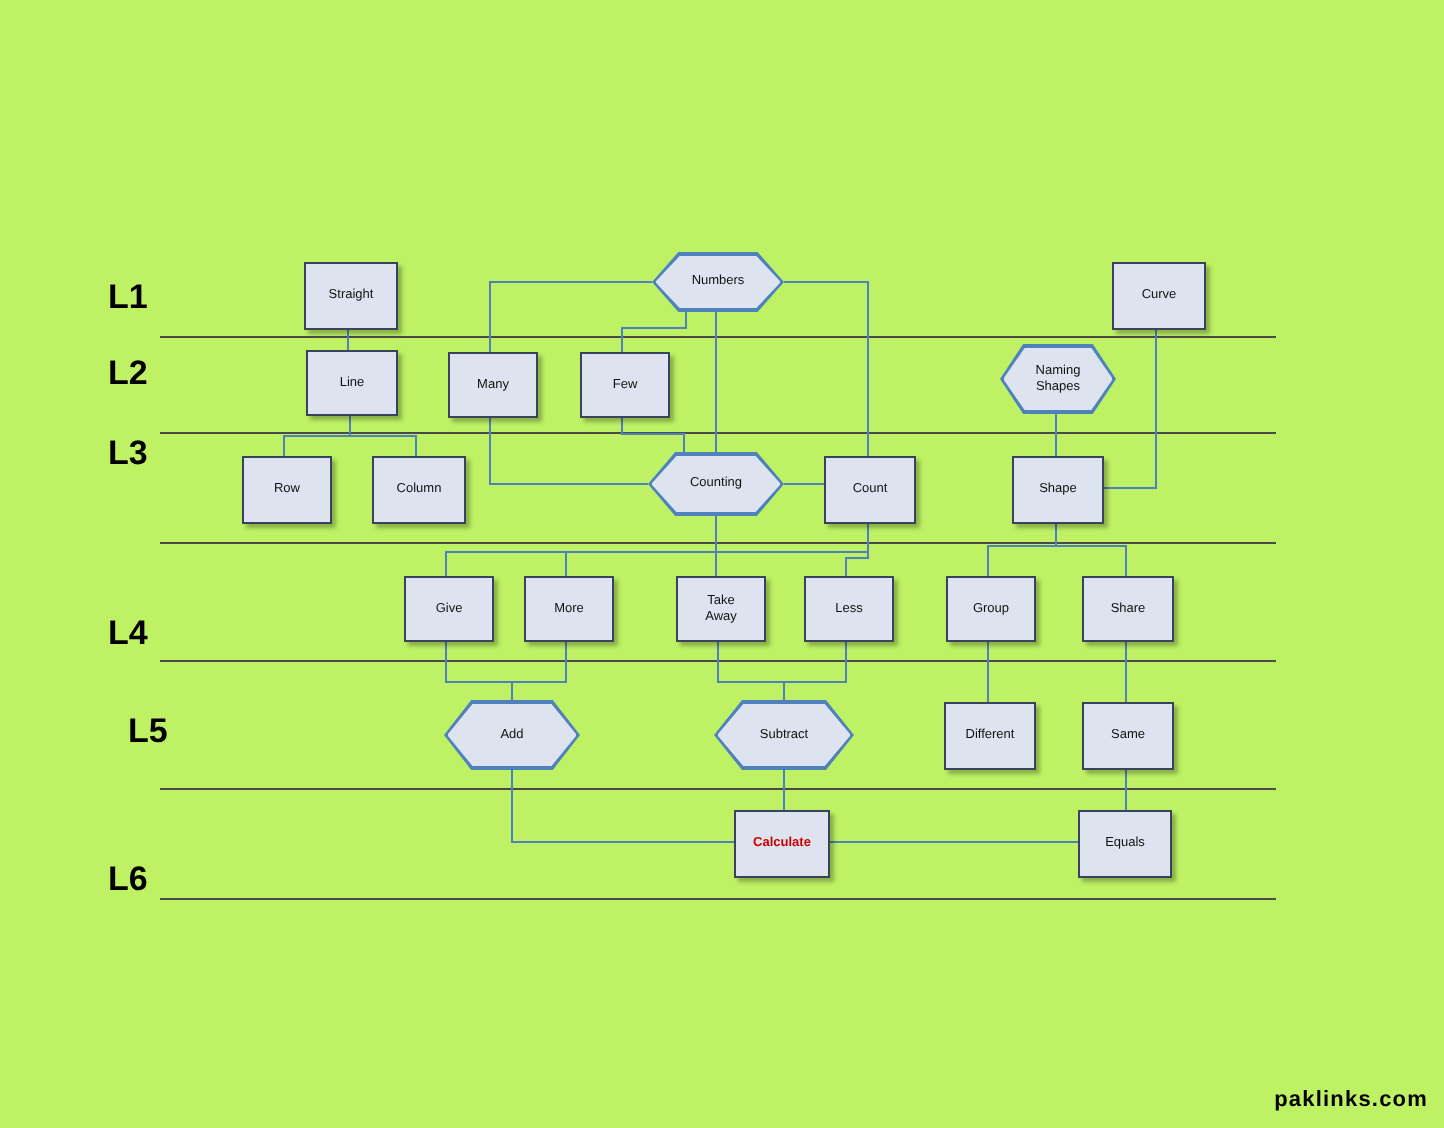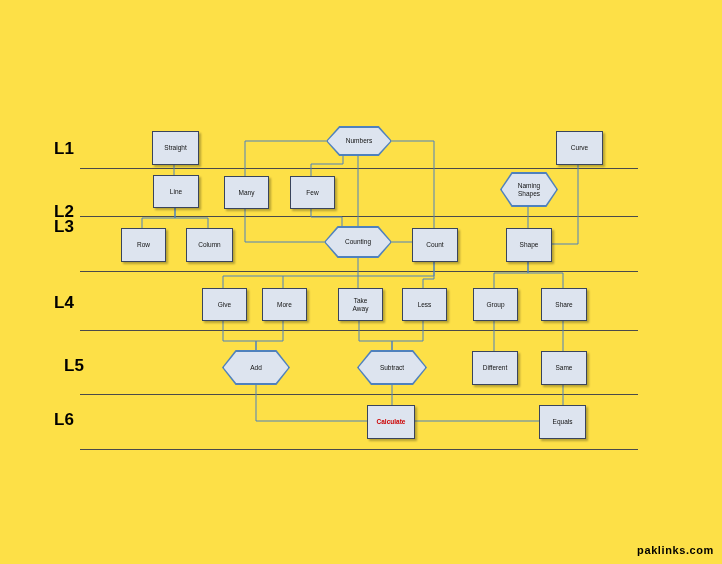--- a/index.html
+++ b/index.html
@@ -1,17 +1,17 @@
 <!DOCTYPE html>
 <html><head>
 <meta charset="utf-8">
 <style>
   html,body { margin:0; padding:0; background:#ffffff; }
   .canvas {
-    position:relative; width:722px; height:564px; background:#fde047;
+    position:relative; width:722px; height:564px; background:#bef264;
     font-family:"Liberation Sans", sans-serif; overflow:hidden;
   }
   svg.layer { position:absolute; left:0; top:0; }
   .lvl {
     position:absolute; font-weight:bold; font-size:17px; color:#000;
     font-family:"Liberation Sans", sans-serif;
   }
   .node {
     position:absolute; display:flex; align-items:center; justify-content:center;
     text-align:center; font-size:6.5px; line-height:1.2; color:#111;
@@ -77,25 +77,25 @@
       <polyline points="494,319 494,351"></polyline>
       <polyline points="563,319 563,351"></polyline>
       <polyline points="256,385 256,421 367,421"></polyline>
       <polyline points="392,385 392,405"></polyline>
       <polyline points="413,421 539,421"></polyline>
       <polyline points="563,383 563,405"></polyline>
     </g>
   </svg>
 
   <span class="lvl" style="left:54px;top:139px">L1</span>
-  <span class="lvl" style="left:54px;top:202px">L2</span>
+  <span class="lvl" style="left:54px;top:177px">L2</span>
   <span class="lvl" style="left:54px;top:217px">L3</span>
-  <span class="lvl" style="left:54px;top:293px">L4</span>
+  <span class="lvl" style="left:54px;top:307px">L4</span>
   <span class="lvl" style="left:64px;top:356px">L5</span>
-  <span class="lvl" style="left:54px;top:410px">L6</span>
+  <span class="lvl" style="left:54px;top:430px">L6</span>
 
   <div class="node rect" style="left:152px;top:131px;width:45px;height:32px">
     <span class="lbl">Straight</span>
   </div>
   <div class="node hex" style="left:326px;top:126px;width:66px;height:30px">
     <div class="hex-outer"></div>
     <div class="hex-inner"></div>
     <span class="lbl">Numbers</span>
   </div>
   <div class="node rect" style="left:556px;top:131px;width:45px;height:32px">

